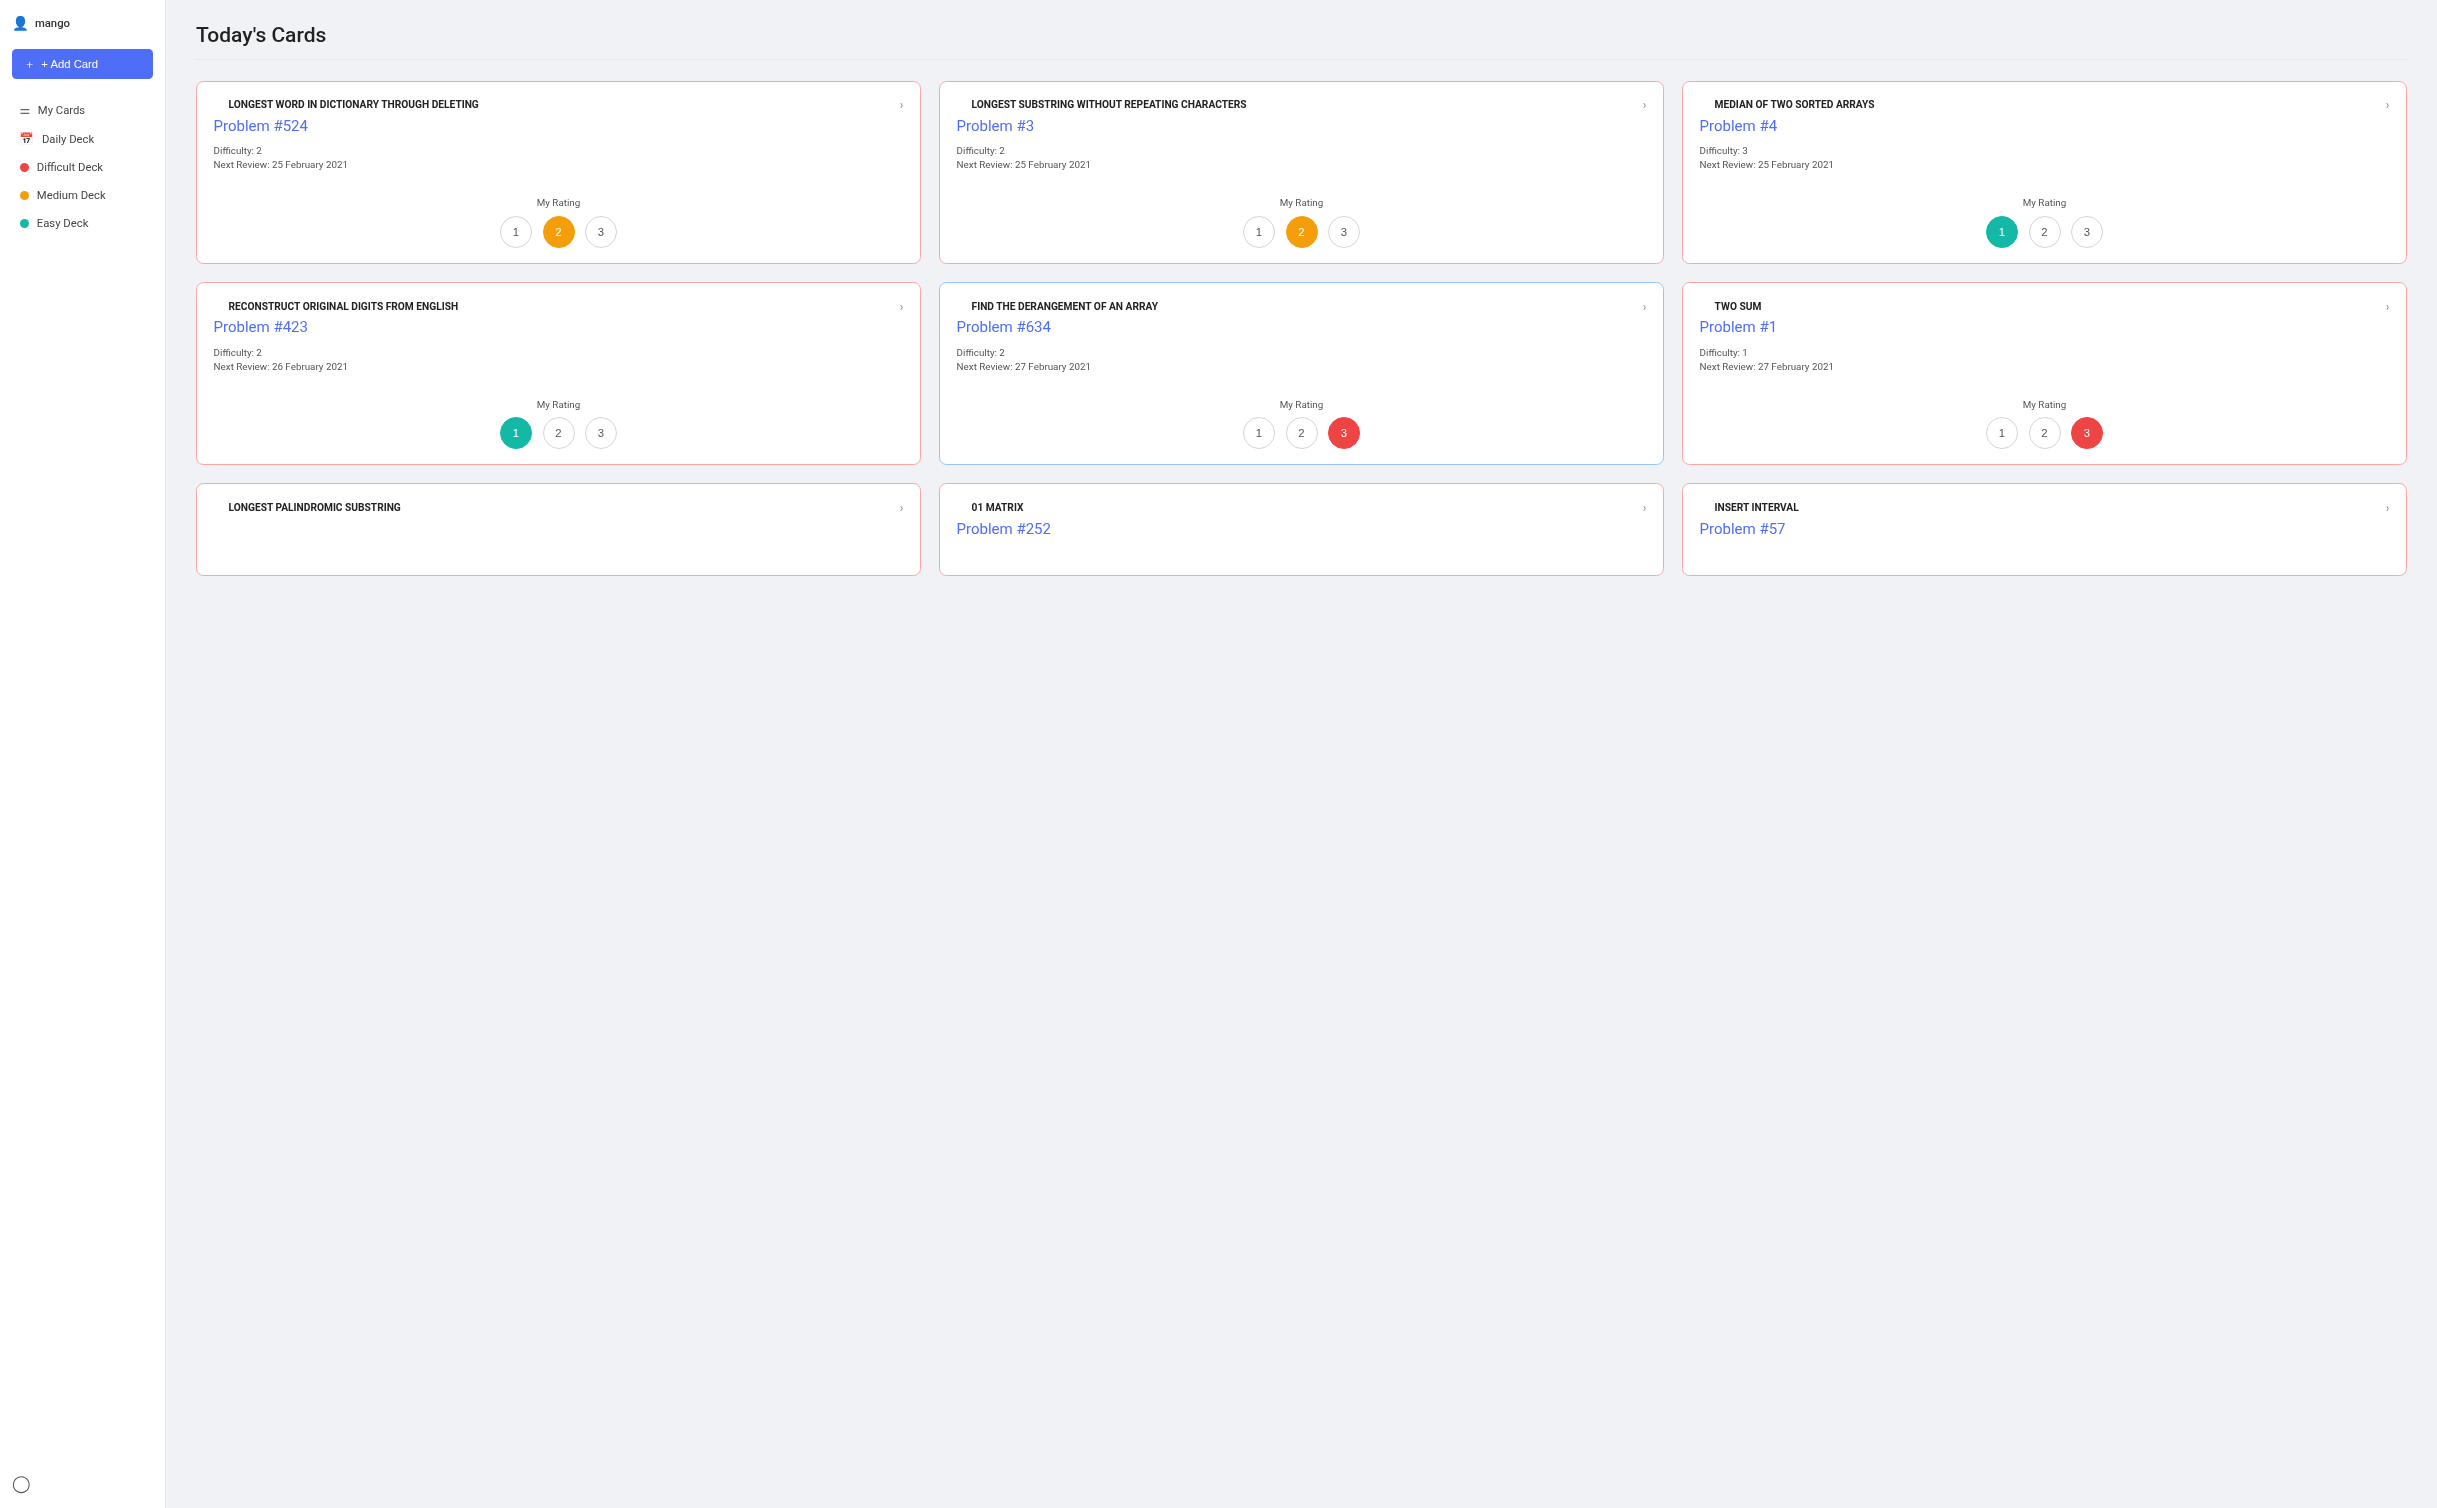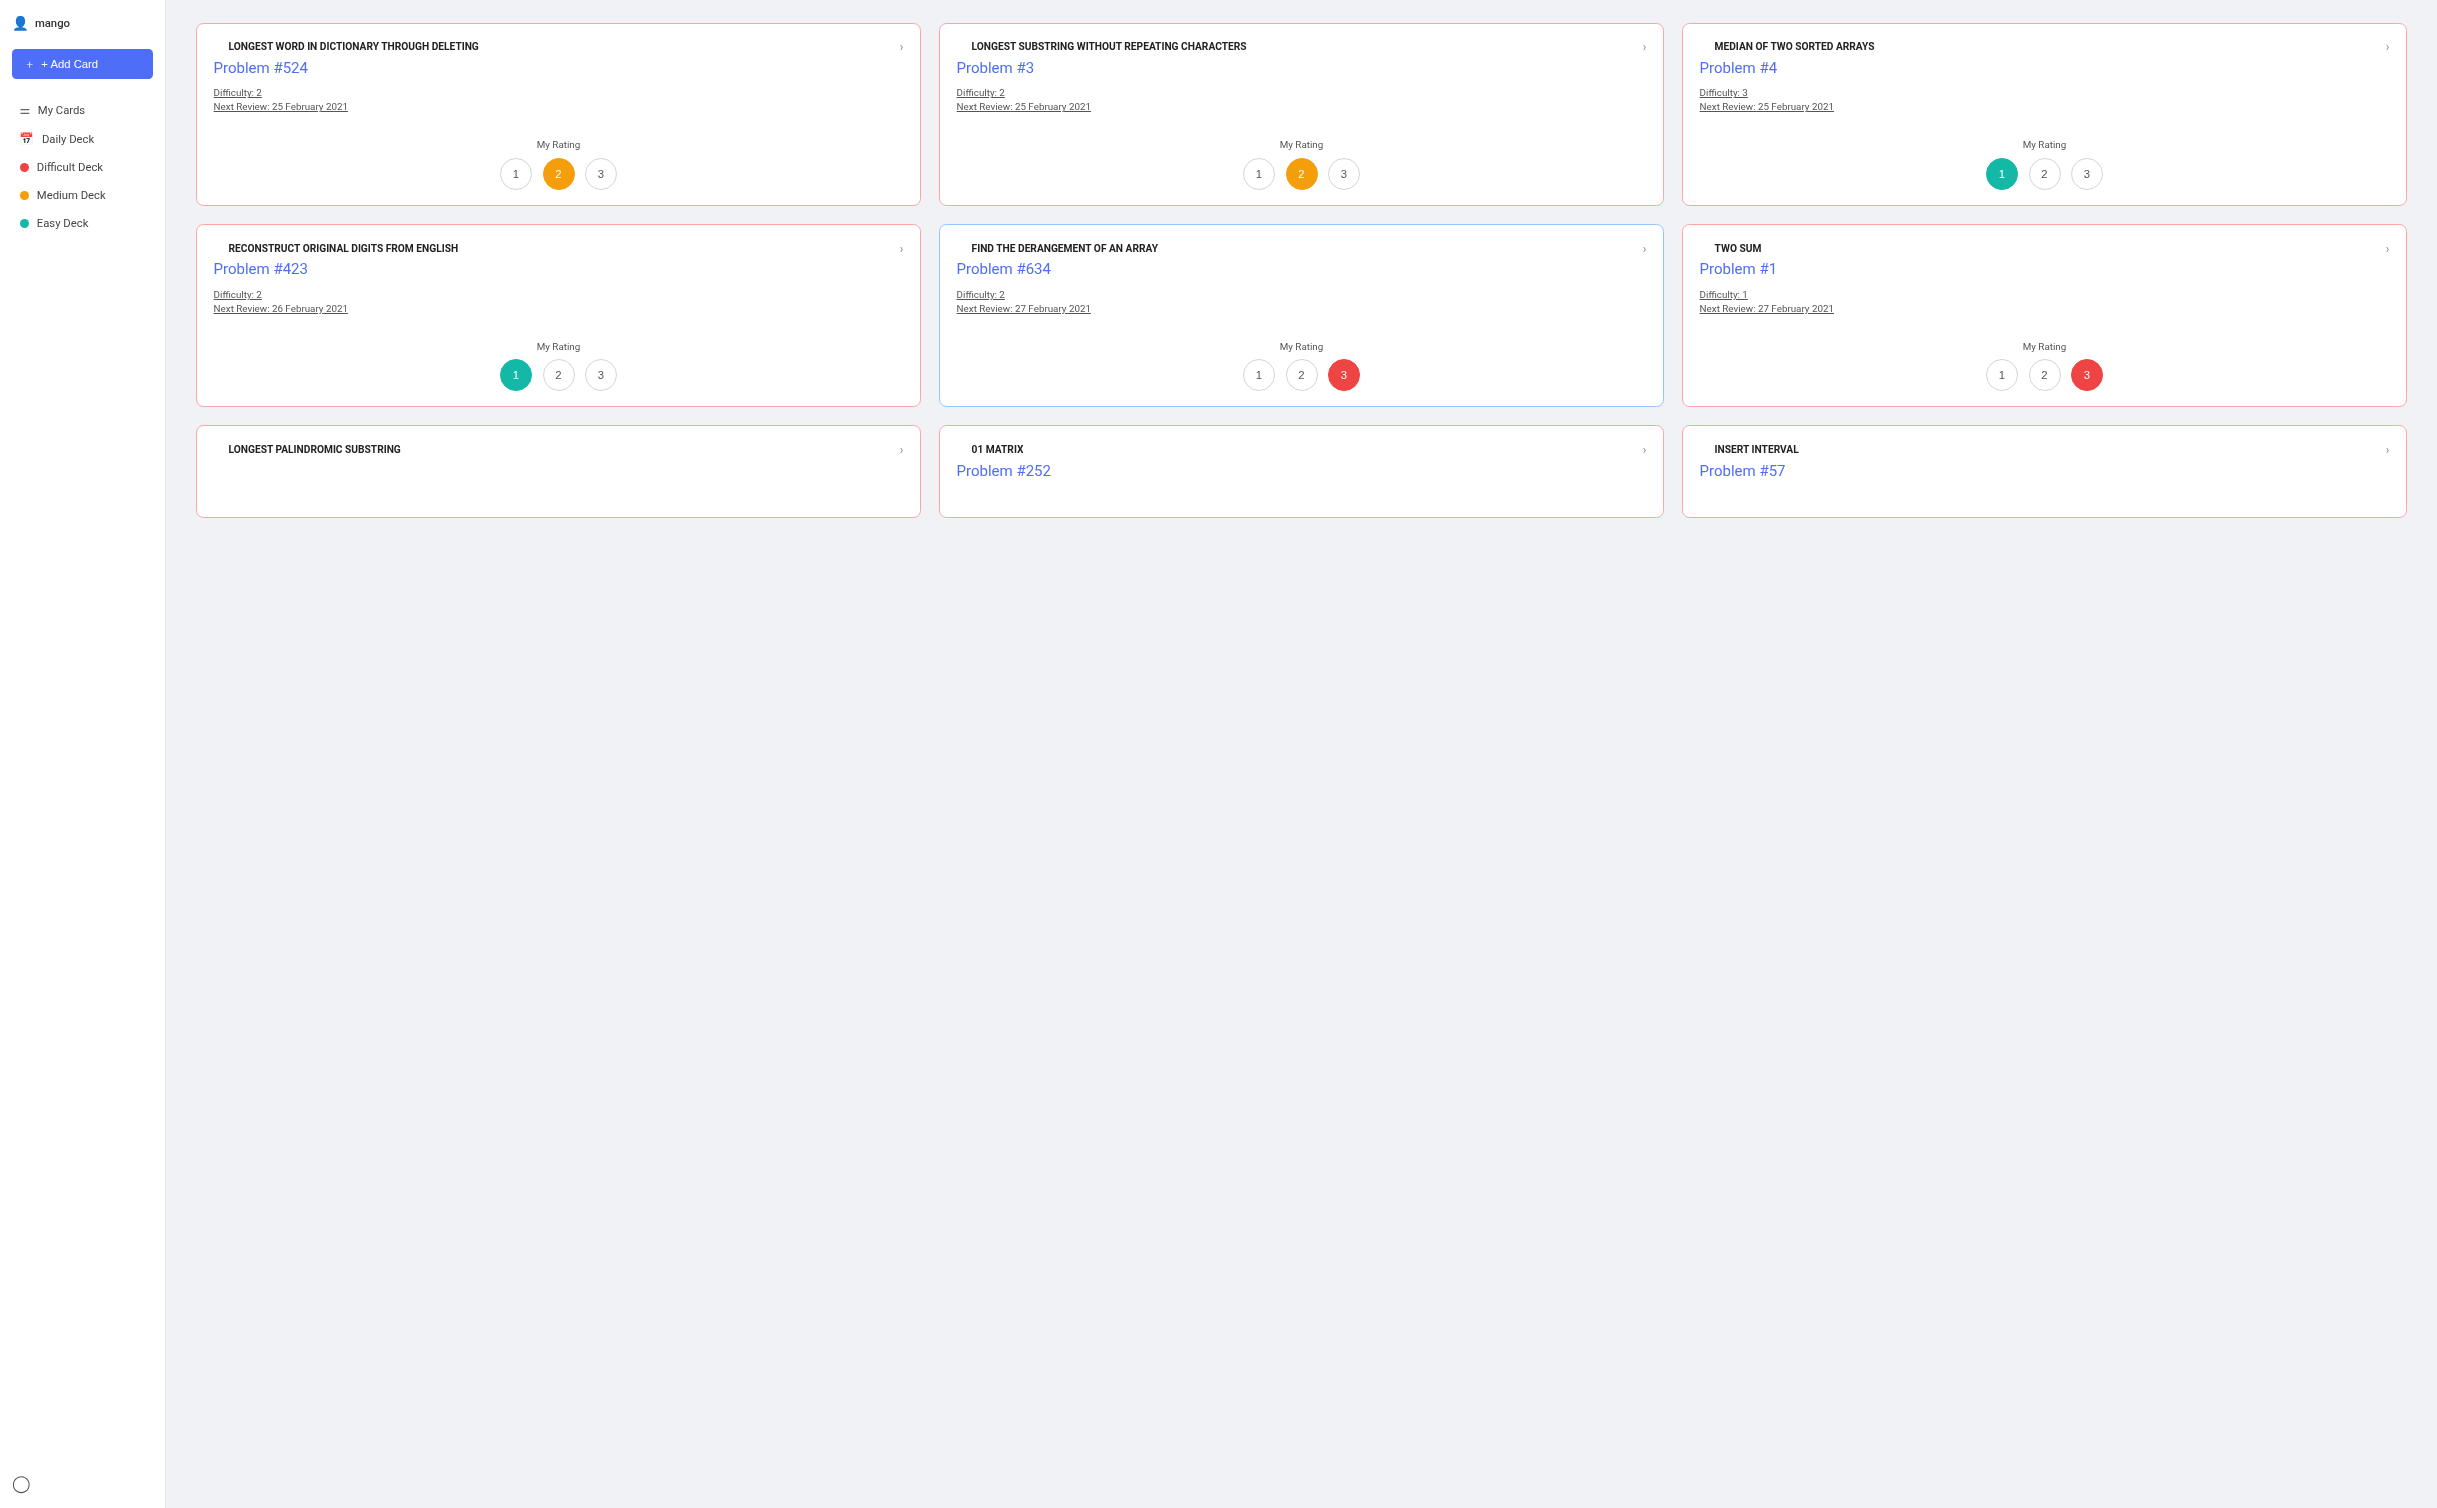--- a/index.html
+++ b/index.html
@@ -139,21 +139,20 @@
     .card-problem {
       color: #4f6ef7;
       font-size: 15px;
       margin-bottom: 10.5px;
       cursor: pointer;
     }
     .card-meta {
       font-size: 9.8px;
       color: #555;
       margin-bottom: 3px;
-      text-decoration: underline;
     }
     .card-spacer { flex: 1; min-height: 12px; }
     .rating-section {
       display: flex;
       flex-direction: column;
       align-items: center;
       margin-top: 12px;
     }
     .rating-label {
       font-size: 9.8px;
@@ -216,20 +215,21 @@
   </div>
   <div class="nav-item">
     <span class="dot dot-teal"></span>
     <span>Easy Deck</span>
   </div>
 
   <div class="github-icon">◯</div>
 </div>
 
 <div class="main">
+  <h1 class="page-title">Today's Cards</h1>
 
   <div class="cards-grid" id="cards-container">
 
   <div class="card ">
     <div class="card-header">
       <span class="card-title">LONGEST WORD IN DICTIONARY THROUGH DELETING</span>
       <span class="card-chevron">›</span>
     </div>
     <div class="card-problem">Problem #524</div>
     <div class="card-meta">Difficulty: 2</div>

